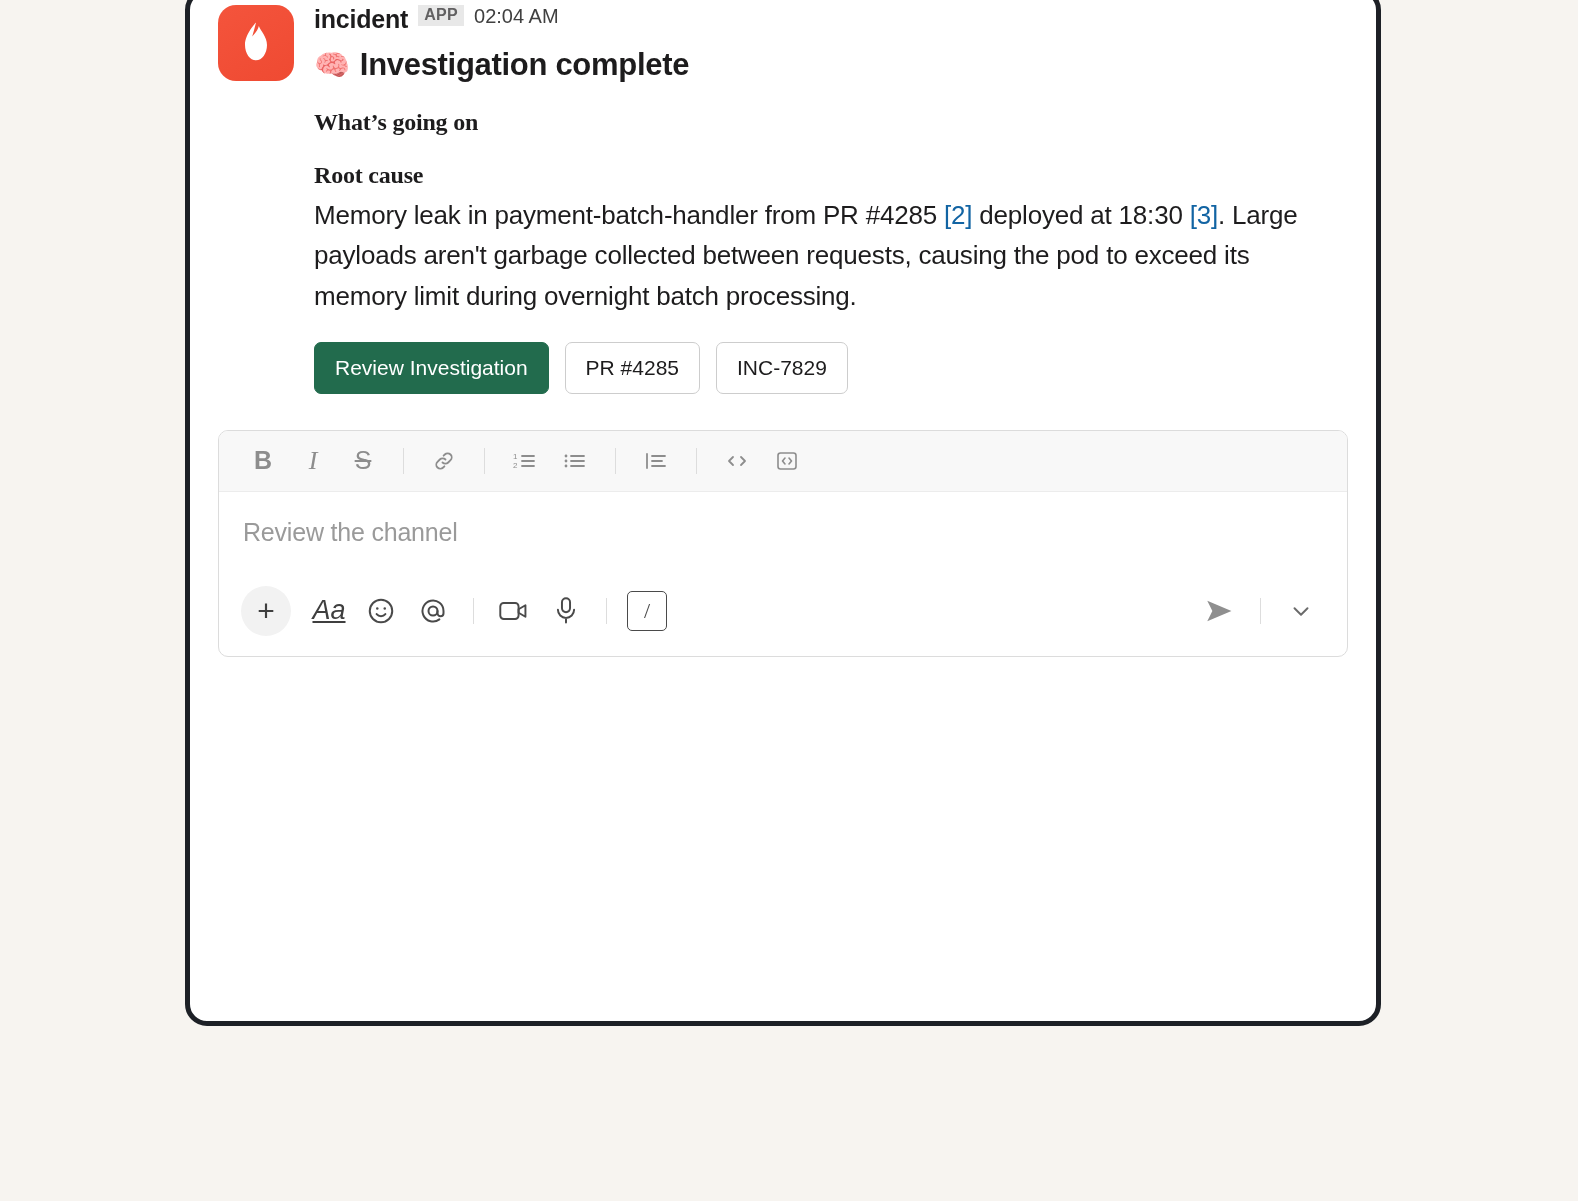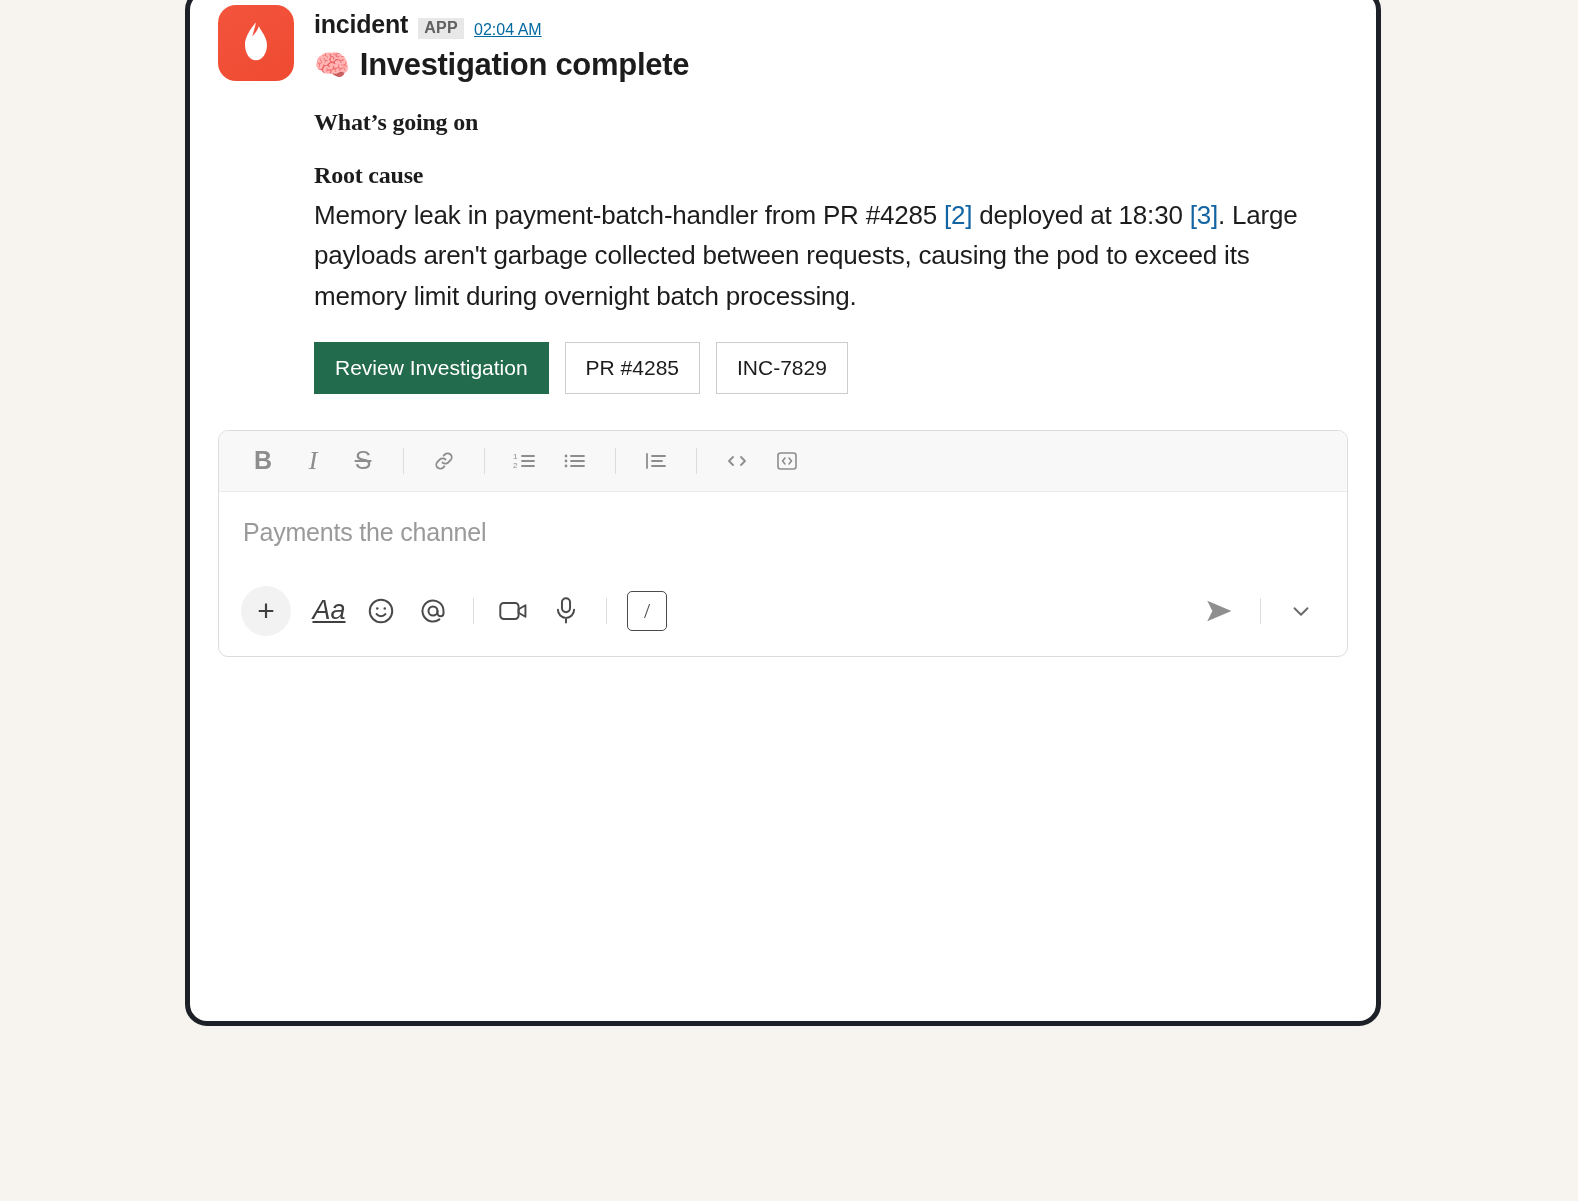--- a/index.html
+++ b/index.html
@@ -50,44 +50,43 @@
     flex: 0 0 auto;
     margin-right: 20px;
     position: relative;
   }
   .avatar svg { position: absolute; left: 50%; top: 50%; transform: translate(-50%,-50%); }
 
   .msg-body { flex: 1 1 auto; min-width: 0; }
 
   .msg-head {
     display: flex;
-    align-items: flex-end;
+    align-items: flex-start;
     gap: 10px;
     height: 34px;
   }
   .sender {
     font-size: 25px;
     font-weight: bold;
     color: #1d1c1d;
     letter-spacing: -0.2px;
   }
   .app-tag {
     background: #e8e8e8;
     color: #616061;
     font-size: 16px;
     font-weight: bold;
     border-radius: 0;
     padding: 2px 6px 3px 6px;
     line-height: 1;
     letter-spacing: 0.3px;
   }
   .timestamp {
-    font-size: 16px;
-    color: #0369a1;
-    text-decoration: underline;
+    font-size: 20px;
+    color: #404040;
   }
 
   .msg-title {
     font-size: 31px;
     font-weight: bold;
     color: #1d1c1d;
     margin-top: 8px;
     letter-spacing: -0.3px;
     display: flex;
     align-items: center;
@@ -115,21 +114,21 @@
     cursor: pointer;
   }
 
   .actions {
     display: flex;
     gap: 16px;
     margin-top: 26px;
   }
   .btn {
     font-size: 21px;
-    border-radius: 0;
+    border-radius: 7px;
     padding: 13px 20px;
     box-sizing: border-box;
     cursor: pointer;
     white-space: nowrap;
   }
   .btn-primary {
     background: #226b4d;
     color: #ffffff;
     border: 1px solid #226b4d;
     font-weight: normal;
@@ -326,21 +325,21 @@
           </svg>
         </div>
         <div class="tool">
           <svg width="26" height="24" viewBox="0 0 26 24" fill="none" stroke="#8d8d8d" stroke-width="1.6" stroke-linecap="round" stroke-linejoin="round">
             <rect x="4" y="4" width="18" height="16" rx="2.5"></rect>
             <path d="M11 9l-2.5 3L11 15M15 9l2.5 3L15 15"></path>
           </svg>
         </div>
       </div>
 
-      <div class="composer-input">Payments the channel</div>
+      <div class="composer-input">Review the channel</div>
 
       <div class="composer-foot">
         <div class="plus-circle">+</div>
         <div class="foot-btn aa">Aa</div>
         <div class="foot-btn">
           <svg width="30" height="30" viewBox="0 0 24 24" fill="none" stroke="#4a4a4a" stroke-width="1.6">
             <circle cx="12" cy="12" r="9"></circle>
             <circle cx="9" cy="10" r="1" fill="#4a4a4a" stroke="none"></circle>
             <circle cx="15" cy="10" r="1" fill="#4a4a4a" stroke="none"></circle>
             <path d="M8.5 14.5a4.5 4.5 0 0 0 7 0" stroke-linecap="round"></path>

